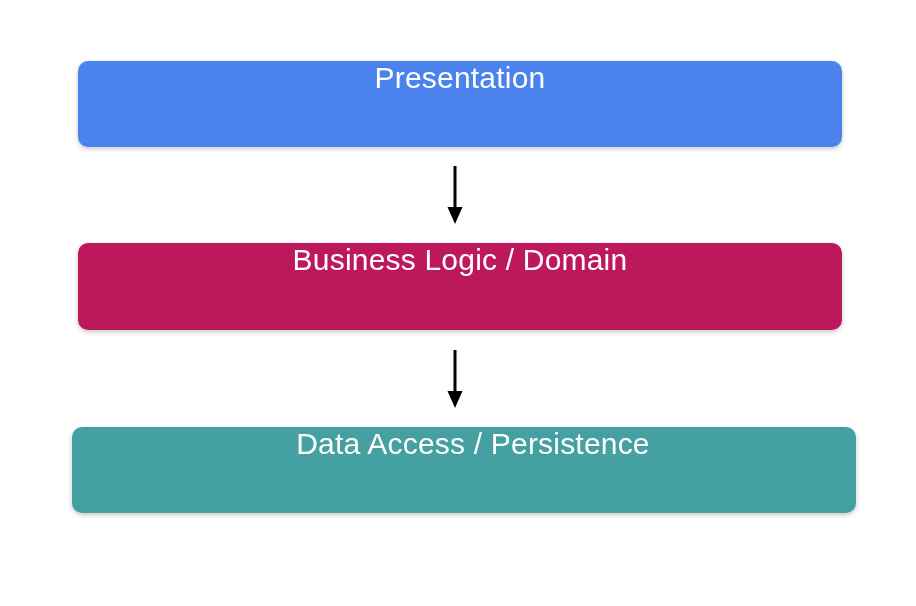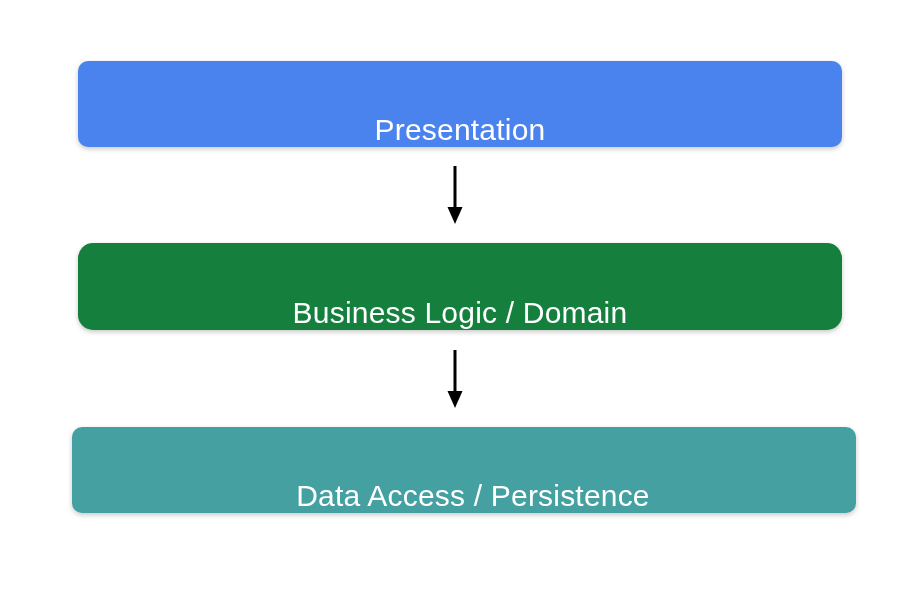--- a/index.html
+++ b/index.html
@@ -13,21 +13,21 @@
     width: 916px;
     height: 606px;
     background: #ffffff;
     overflow: hidden;
   }
   .layer-box {
     position: absolute;
     border-radius: 10px;
     box-shadow: 0 2px 5px rgba(0,0,0,0.22);
     display: flex;
-    align-items: flex-end;
+    align-items: flex-start;
     justify-content: center;
   }
   .layer-label {
     color: #ffffff;
     font-size: 30px;
     font-weight: 400;
     letter-spacing: 0.2px;
     white-space: nowrap;
     user-select: none;
   }
@@ -70,21 +70,21 @@
 
   <div class="layer-box layer-presentation" style="background-color: rgb(74, 130, 238);">
     <span class="layer-label">Presentation</span>
   </div>
 
   <svg class="flow-arrow flow-arrow-1" viewBox="0 0 20 58" xmlns="http://www.w3.org/2000/svg" style="color: rgb(0, 0, 0);">
     <line x1="10" y1="0" x2="10" y2="43" stroke="currentColor" stroke-width="3"></line>
     <polygon points="2.5,41 17.5,41 10,58" fill="currentColor"></polygon>
   </svg>
 
-  <div class="layer-box layer-business" style="background-color: #15803d; border-radius: 15px;">
+  <div class="layer-box layer-business" style="background-color: #be185d;">
     <span class="layer-label">Business Logic / Domain</span>
   </div>
 
   <svg class="flow-arrow flow-arrow-2" viewBox="0 0 20 58" xmlns="http://www.w3.org/2000/svg" style="color: rgb(0, 0, 0);">
     <line x1="10" y1="0" x2="10" y2="43" stroke="currentColor" stroke-width="3"></line>
     <polygon points="2.5,41 17.5,41 10,58" fill="currentColor"></polygon>
   </svg>
 
   <div class="layer-box layer-data" style="background-color: rgb(68, 160, 161); padding-left: 18px;">
     <span class="layer-label">Data Access / Persistence</span>

